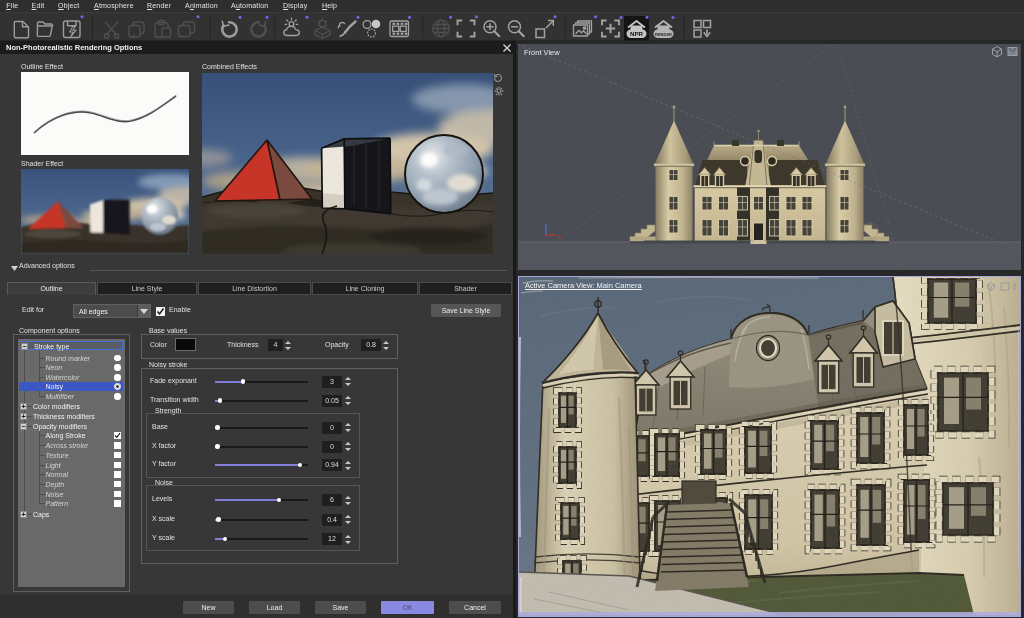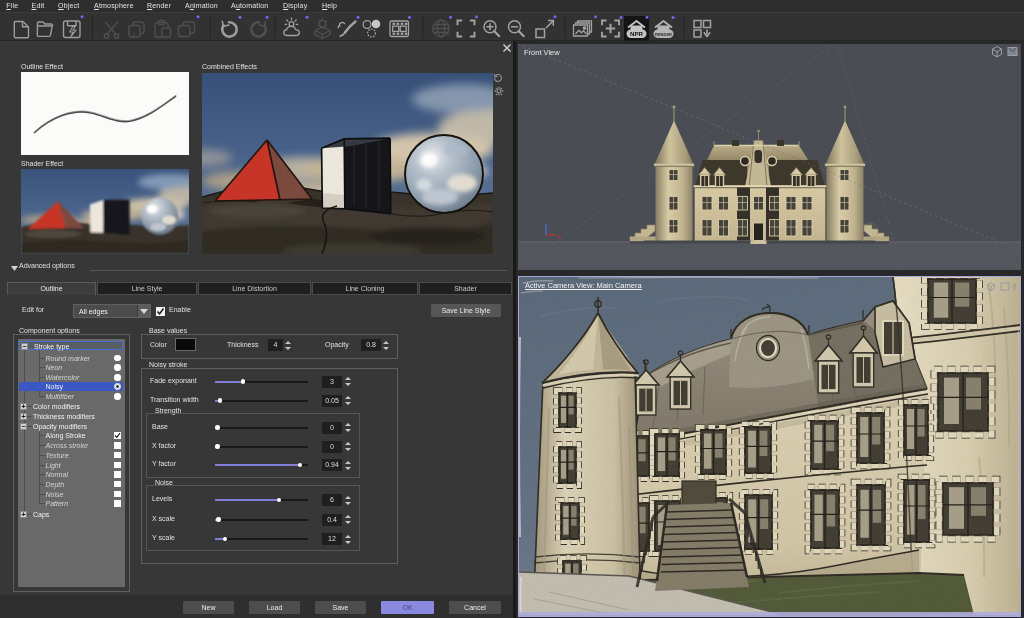--- a/index.html
+++ b/index.html
@@ -178,20 +178,23 @@
         <circle cx="476.5" cy="3.8" r="1.5"></circle>
         <circle cx="555" cy="3.8" r="1.5"></circle>
         <circle cx="595.5" cy="3.8" r="1.5"></circle>
         <circle cx="621" cy="4.5" r="1.5"></circle>
         <circle cx="647" cy="4.2" r="1.5"></circle>
         <circle cx="673" cy="4.5" r="1.5"></circle>
 </g>
 </svg>
 </div>
 <div id="dialog">
+  <div id="dtitle">
+      <span>Non-Photorealistic Rendering Options</span>
+    </div>
   <svg class="abs" style="left:502px;top:2px" width="10" height="10" viewBox="0 0 10 10">
       <path d="M1.5,1.5 L8.5,8.5 M8.5,1.5 L1.5,8.5" stroke="#cccccc" stroke-width="1.5"></path>
     </svg>
 
   <span class="lbl" style="left:21px;top:22px">Outline Effect</span>
   <svg class="pv" style="left:21px;top:31px" width="168" height="83" viewBox="0 0 168 83">
     <rect width="168" height="83" fill="#fbfbfa"></rect>
     <path d="M13,61 C30,45 52,37 70,41 C84,44 97,52 110,49 C128,45 142,33 155,24" fill="none" stroke="#4a4a4a" stroke-width="1.7"></path>
     <path d="M13,61 C30,45 52,37 70,41 C84,44 97,52 110,49 C128,45 142,33 155,24" fill="none" stroke="#8a8a8a" stroke-width="0.7" transform="translate(0.5,-1)"></path>
   </svg>

